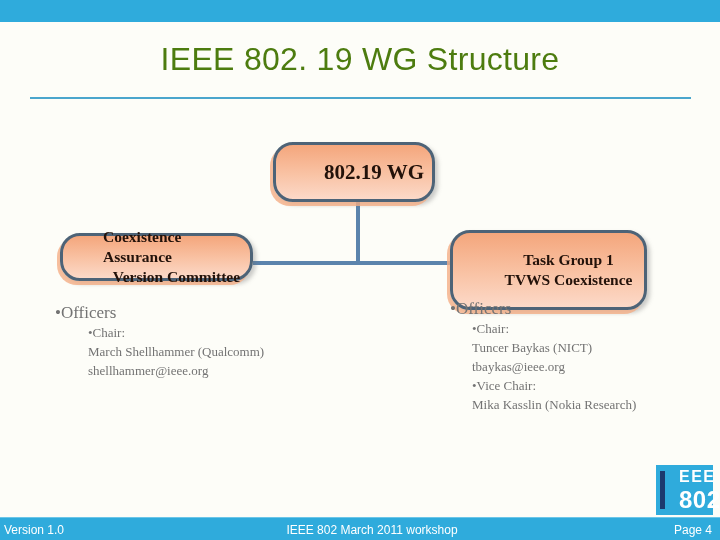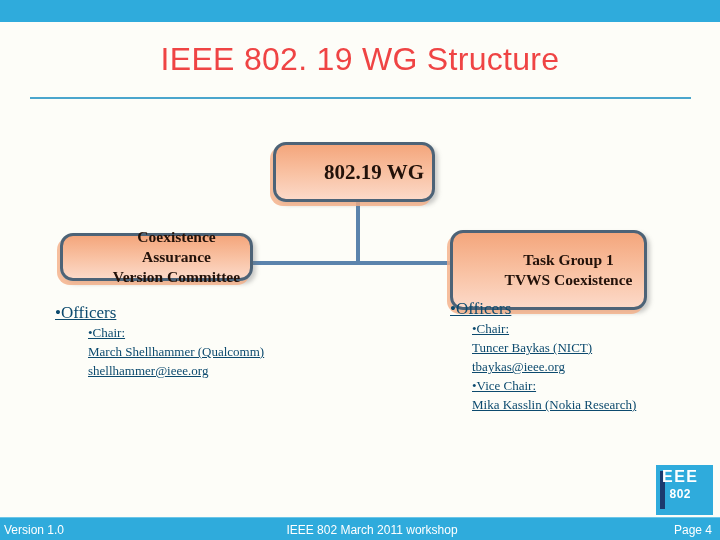--- a/index.html
+++ b/index.html
@@ -14,21 +14,21 @@
   .topbar {
     position: absolute; left: 0; top: 0;
     width: 720px; height: 22px;
     background: #2fabdc;
   }
   .slide-title {
     position: absolute; left: 0; top: 41px;
     width: 720px;
     text-align: center;
     font-size: 32px;
-    color: #ef4444;
+    color: #4d7c0f;
     letter-spacing: 0.3px;
     white-space: nowrap;
   }
   .title-underline {
     position: absolute; left: 30px; top: 97px;
     width: 661px; height: 2px;
     background: #4aa6cd;
   }
   .conn-v {
     position: absolute; left: 356px; top: 200px;
@@ -37,64 +37,62 @@
   }
   .conn-h {
     position: absolute; left: 253px; top: 261px;
     width: 197px; height: 4px;
     background: #5b84ad;
   }
   .obox {
     position: absolute;
     box-sizing: border-box;
     border: 3px solid #4d6377;
-    border-radius: 13px;
+    border-radius: 20px;
     background: linear-gradient(180deg, #f4a67c 0%, #f9c3a5 55%, #fcd9c8 100%);
     box-shadow: -3px 4px 0 rgba(244, 174, 134, 0.8), 3px 3px 4px rgba(110, 110, 110, 0.35);
     display: flex;
     flex-direction: column;
     align-items: center;
     justify-content: center;
     font-family: "Liberation Serif", serif;
     font-weight: bold;
     color: #23120a;
-    text-align: center;
     padding-left: 40px;
   }
   .box-root   { left: 273px; top: 142px; width: 162px; height: 60px; font-size: 21px; }
   .box-left   { left: 60px;  top: 233px; width: 193px; height: 48px; font-size: 15.5px; line-height: 20px; }
   .box-right  { left: 450px; top: 230px; width: 197px; height: 80px; font-size: 15.5px; line-height: 20px; }
   .officers {
     position: absolute;
     font-family: "Liberation Serif", serif;
-    color: #0c4a6e;
-    text-decoration: underline;
+    color: #737373;
   }
   .off-left  { left: 55px;  top: 303px; }
   .off-right { left: 450px; top: 299px; }
   .off-head  { font-size: 17px; }
   .off-lines { font-size: 13px; line-height: 19px; }
   .off-left  .off-lines { margin-left: 33px; }
   .off-right .off-lines { margin-left: 22px; }
   .logo {
     position: absolute; left: 656px; top: 465px;
     width: 57px; height: 50px;
     background: #2fabdc;
   }
   .logo-bar {
     position: absolute; left: 4px; top: 6px;
     width: 5px; height: 38px;
     background: #1c3a6e;
   }
   .logo-text {
-    position: absolute; left: 6px; top: 4px;
+    position: absolute; left: 23px; top: 4px;
     color: #ffffff; font-weight: bold; line-height: 1;
   }
   .logo-e { font-size: 16px; letter-spacing: 1.5px; }
-  .logo-8 { font-size: 12px; letter-spacing: 0.5px; margin-top: 3px; text-align: center; }
+  .logo-8 { font-size: 24px; letter-spacing: 0.5px; margin-top: 3px; text-align: center; }
   .footer {
     position: absolute; left: 0; top: 517px;
     width: 720px; height: 23px;
     box-sizing: border-box;
     background: #2fabdc;
     border-top: 1px solid #6cc6e8;
     color: #ffffff;
     font-size: 12px;
   }
   .footer-left   { position: absolute; left: 4px;  top: 5px; }

